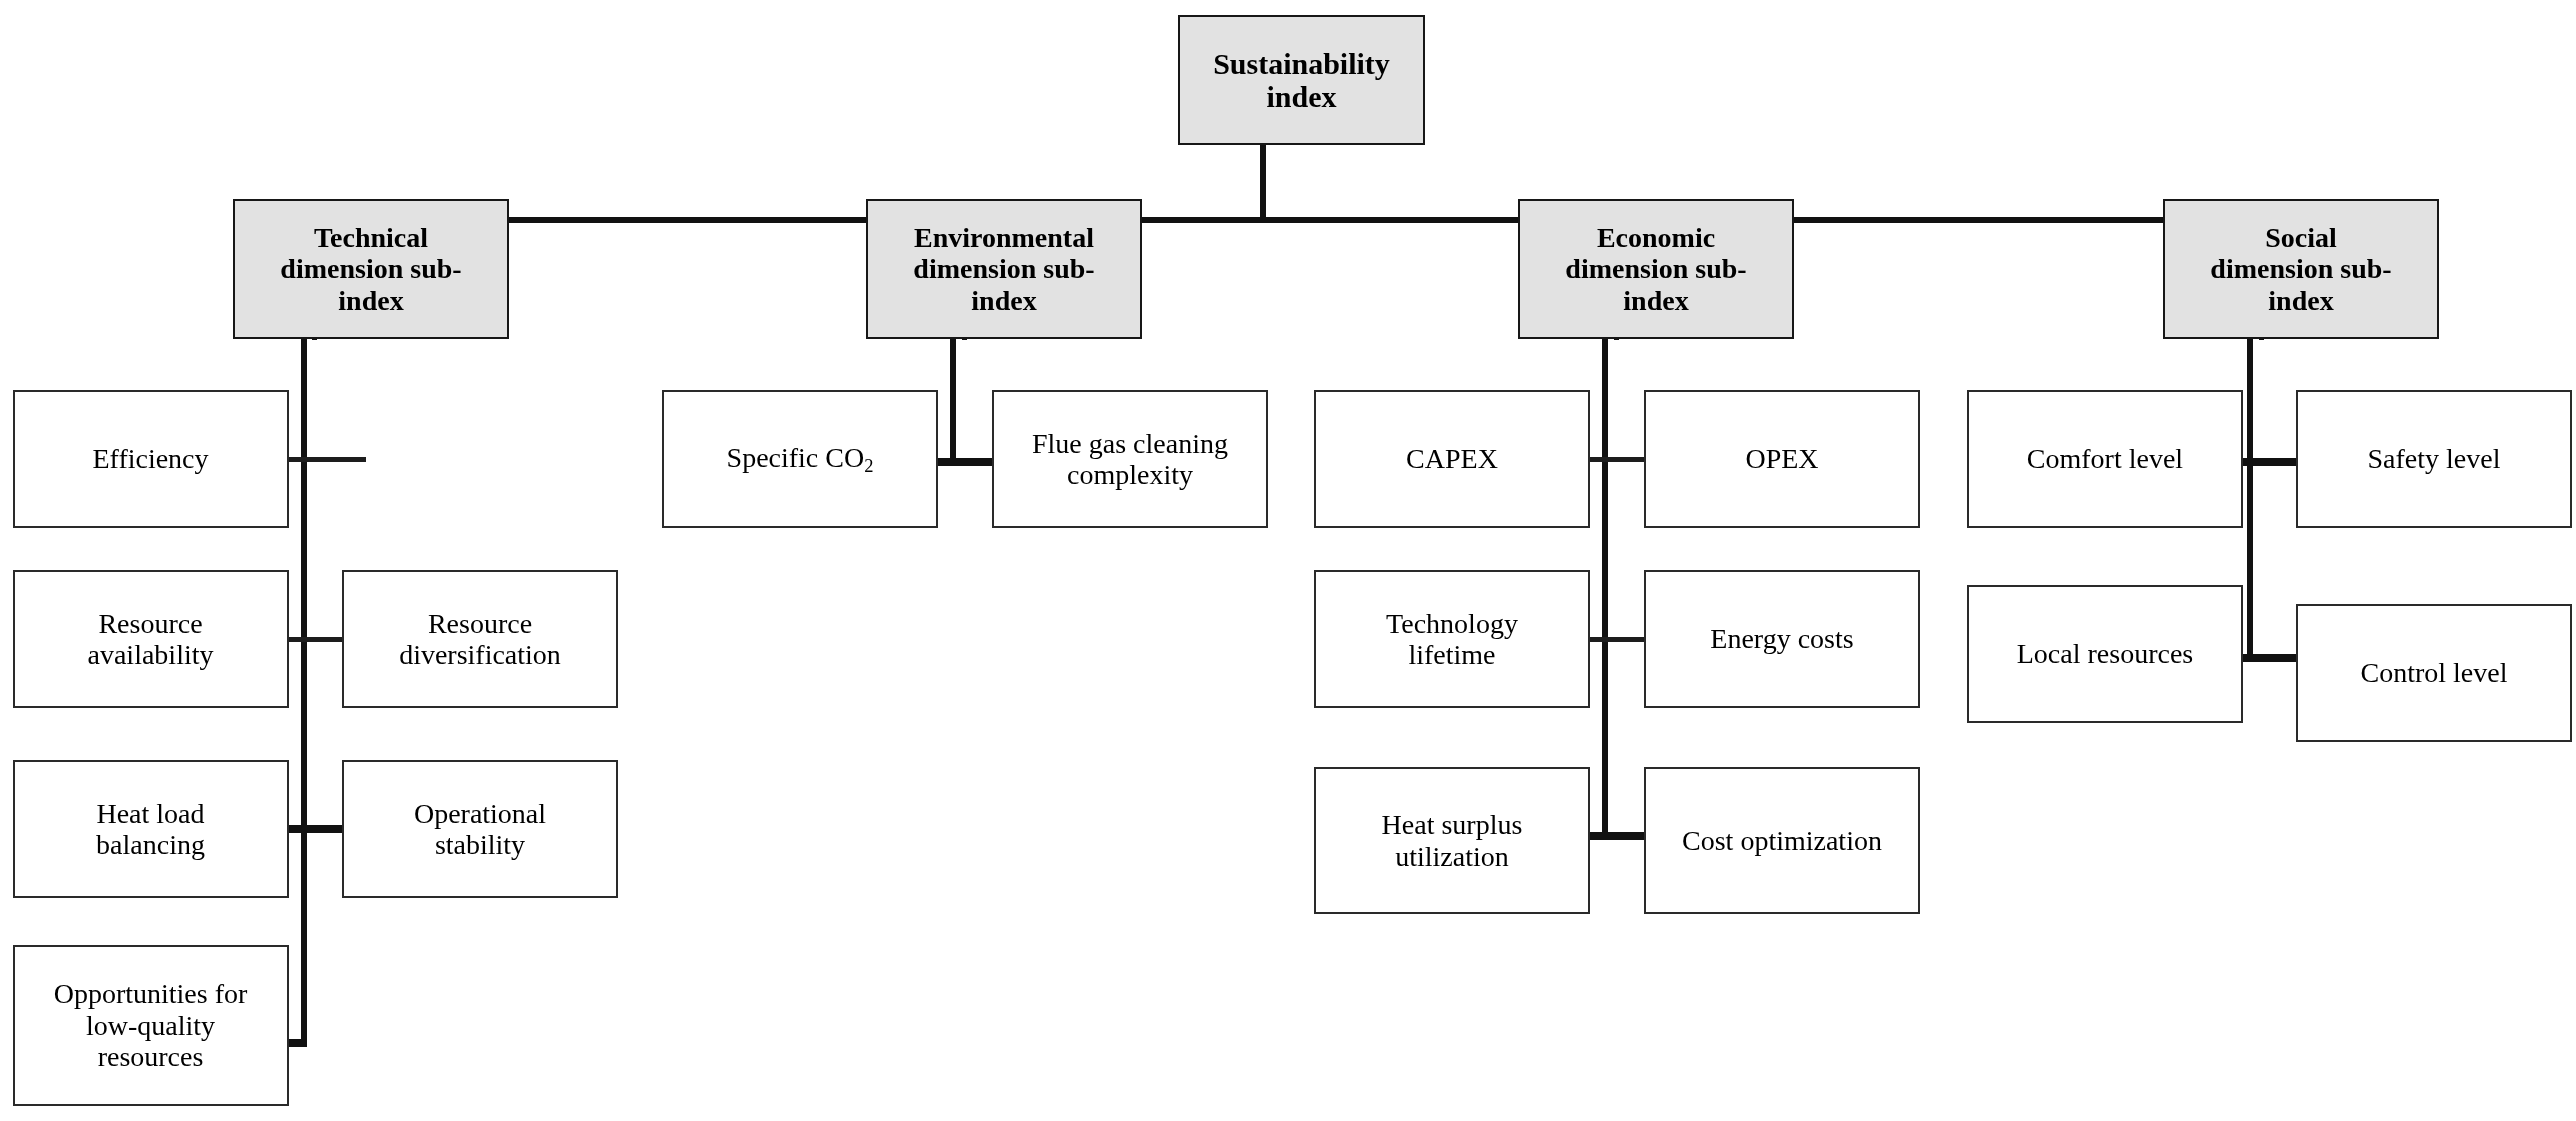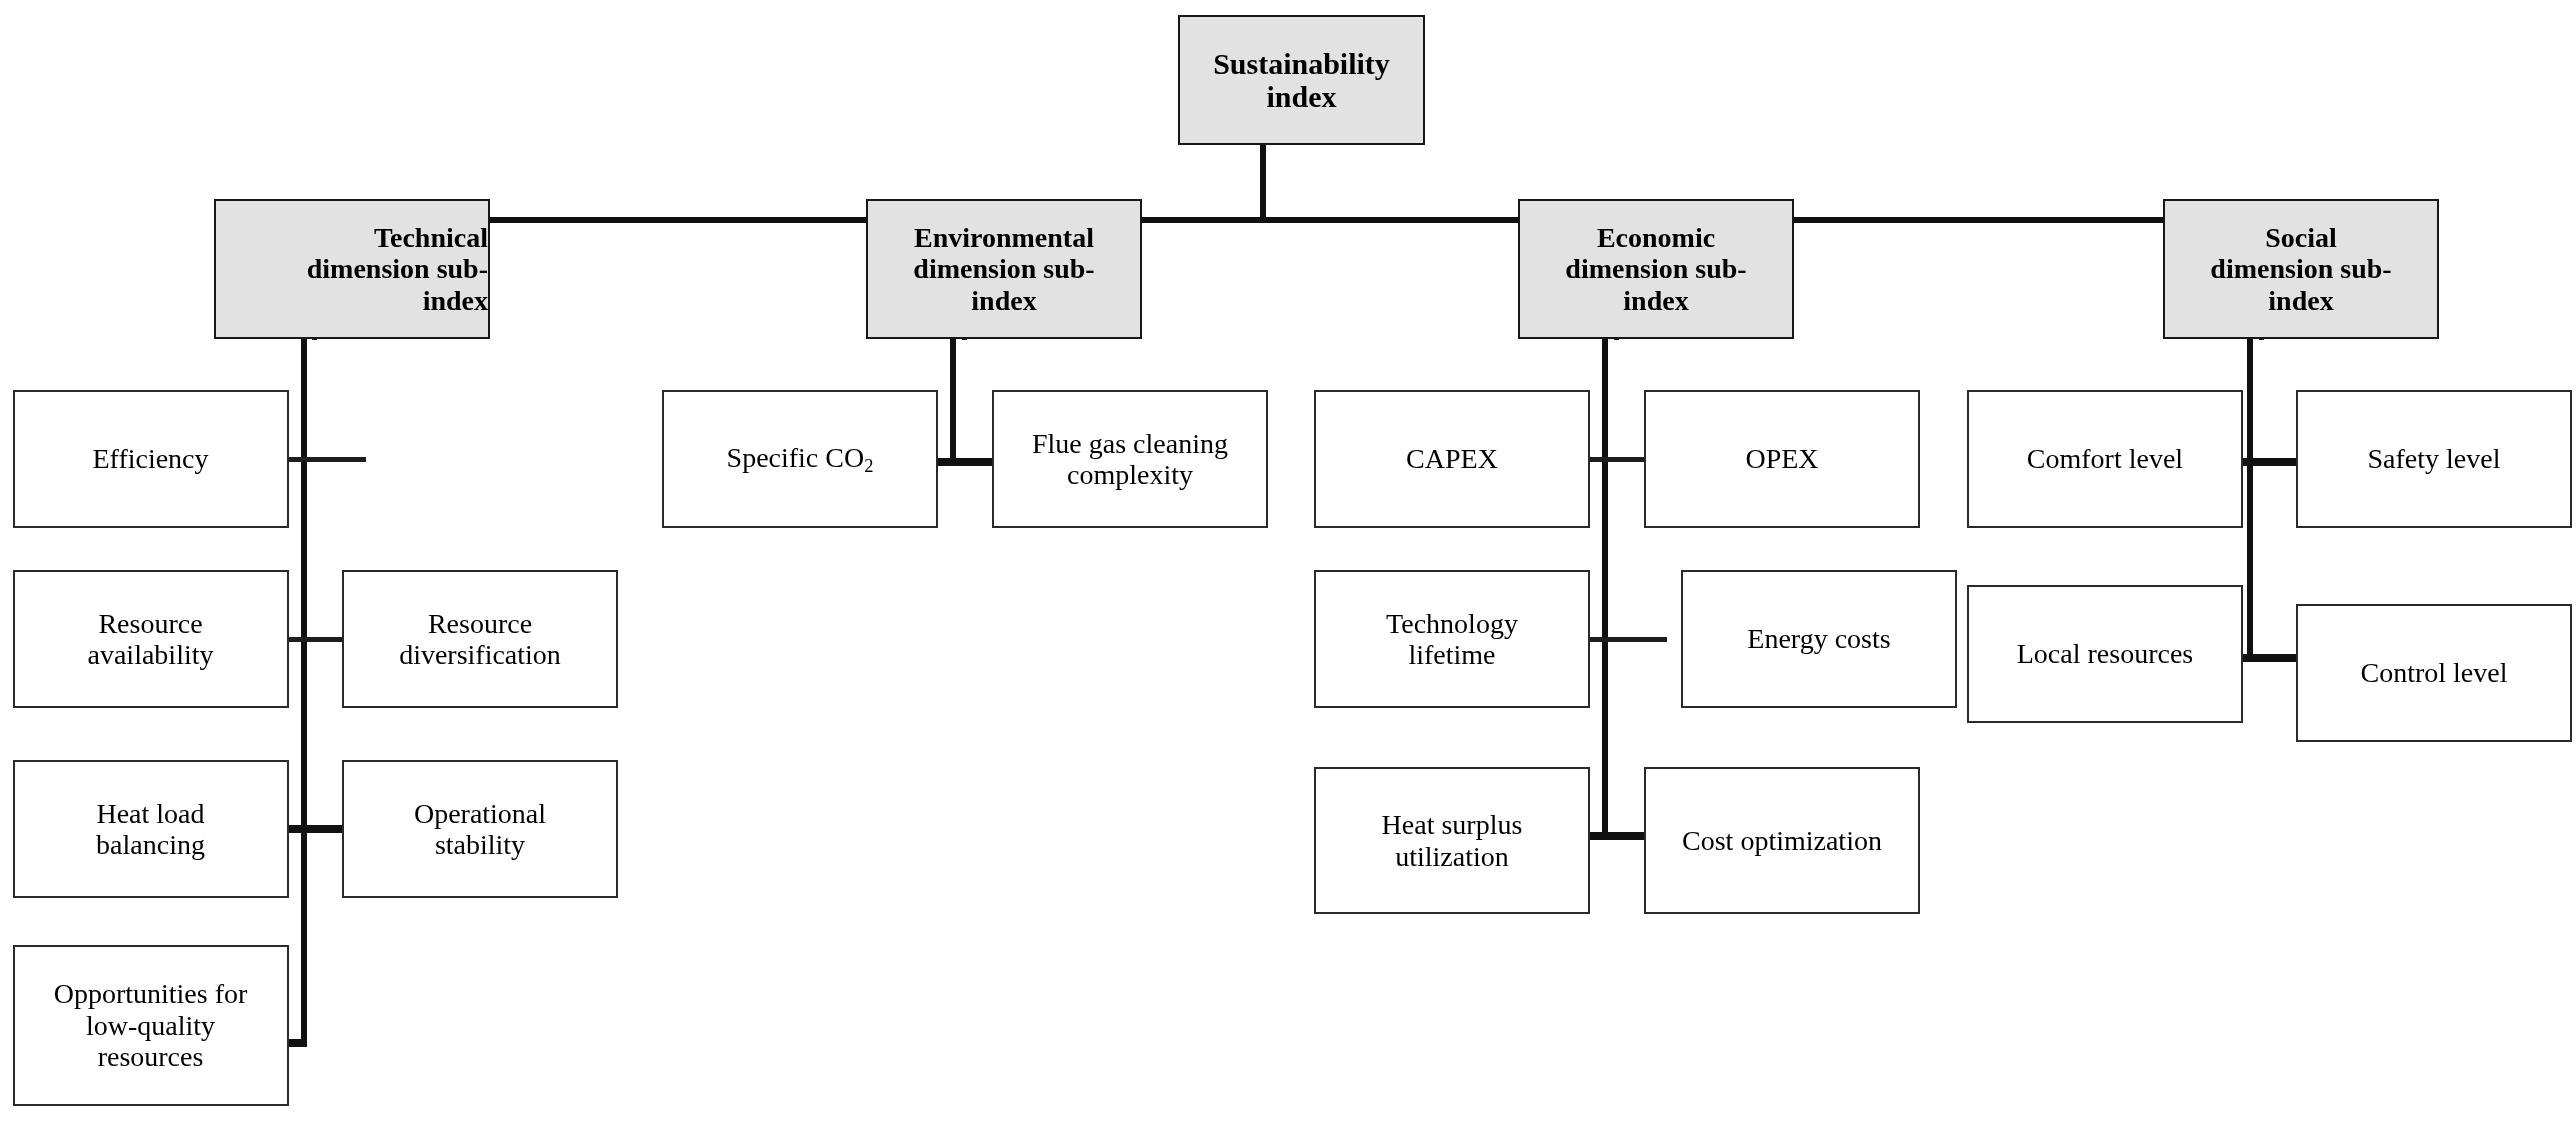--- a/index.html
+++ b/index.html
@@ -39,21 +39,21 @@
 
   <div class="vline" style="left:1260px;top:145px;width:5.5px;height:76px;"></div>
 
   <div class="bus" style="left:312px;top:217px;width:1951px;height:6.2px;"></div>
 
   <div class="vline" style="left:312px;top:217px;width:4.8px;height:{drop}px;height:123px;"></div>
   <div class="vline" style="left:962px;top:217px;width:4.8px;height:123px;"></div>
   <div class="vline" style="left:1614px;top:217px;width:4.8px;height:123px;"></div>
   <div class="vline" style="left:2259px;top:217px;width:4.8px;height:123px;"></div>
 
-  <div class="node n-sub" style="left:175px;top:199px;width:276px;height:140px;text-align:right;">
+  <div class="node n-sub" style="left:194px;top:199px;width:276px;height:140px;">
     <span class="lbl">Technical
 dimension sub-
 index</span>
   </div>
   <div class="node n-sub" style="left:827px;top:199px;width:276px;height:140px;">
     <span class="lbl">Environmental
 dimension sub-
 index</span>
   </div>
   <div class="node n-sub" style="left:1479px;top:199px;width:276px;height:140px;">
@@ -123,21 +123,21 @@
     <span class="lbl">CAPEX</span>
   </div>
   <div class="node n-leaf" style="left:1644px;top:390px;width:276px;height:138px;">
     <span class="lbl">OPEX</span>
   </div>
 
   <div class="node n-leaf" style="left:1314px;top:570px;width:276px;height:138px;">
     <span class="lbl">Technology
 lifetime</span>
   </div>
-  <div class="node n-leaf" style="left:1644px;top:570px;width:276px;height:138px;margin-left:37px;">
+  <div class="node n-leaf" style="left:1644px;top:570px;width:276px;height:138px;">
     <span class="lbl">Energy costs</span>
   </div>
 
   <div class="node n-leaf" style="left:1314px;top:767px;width:276px;height:147px;">
     <span class="lbl">Heat surplus
 utilization</span>
   </div>
   <div class="node n-leaf" style="left:1644px;top:767px;width:276px;height:147px;">
     <span class="lbl">Cost optimization</span>
   </div>

